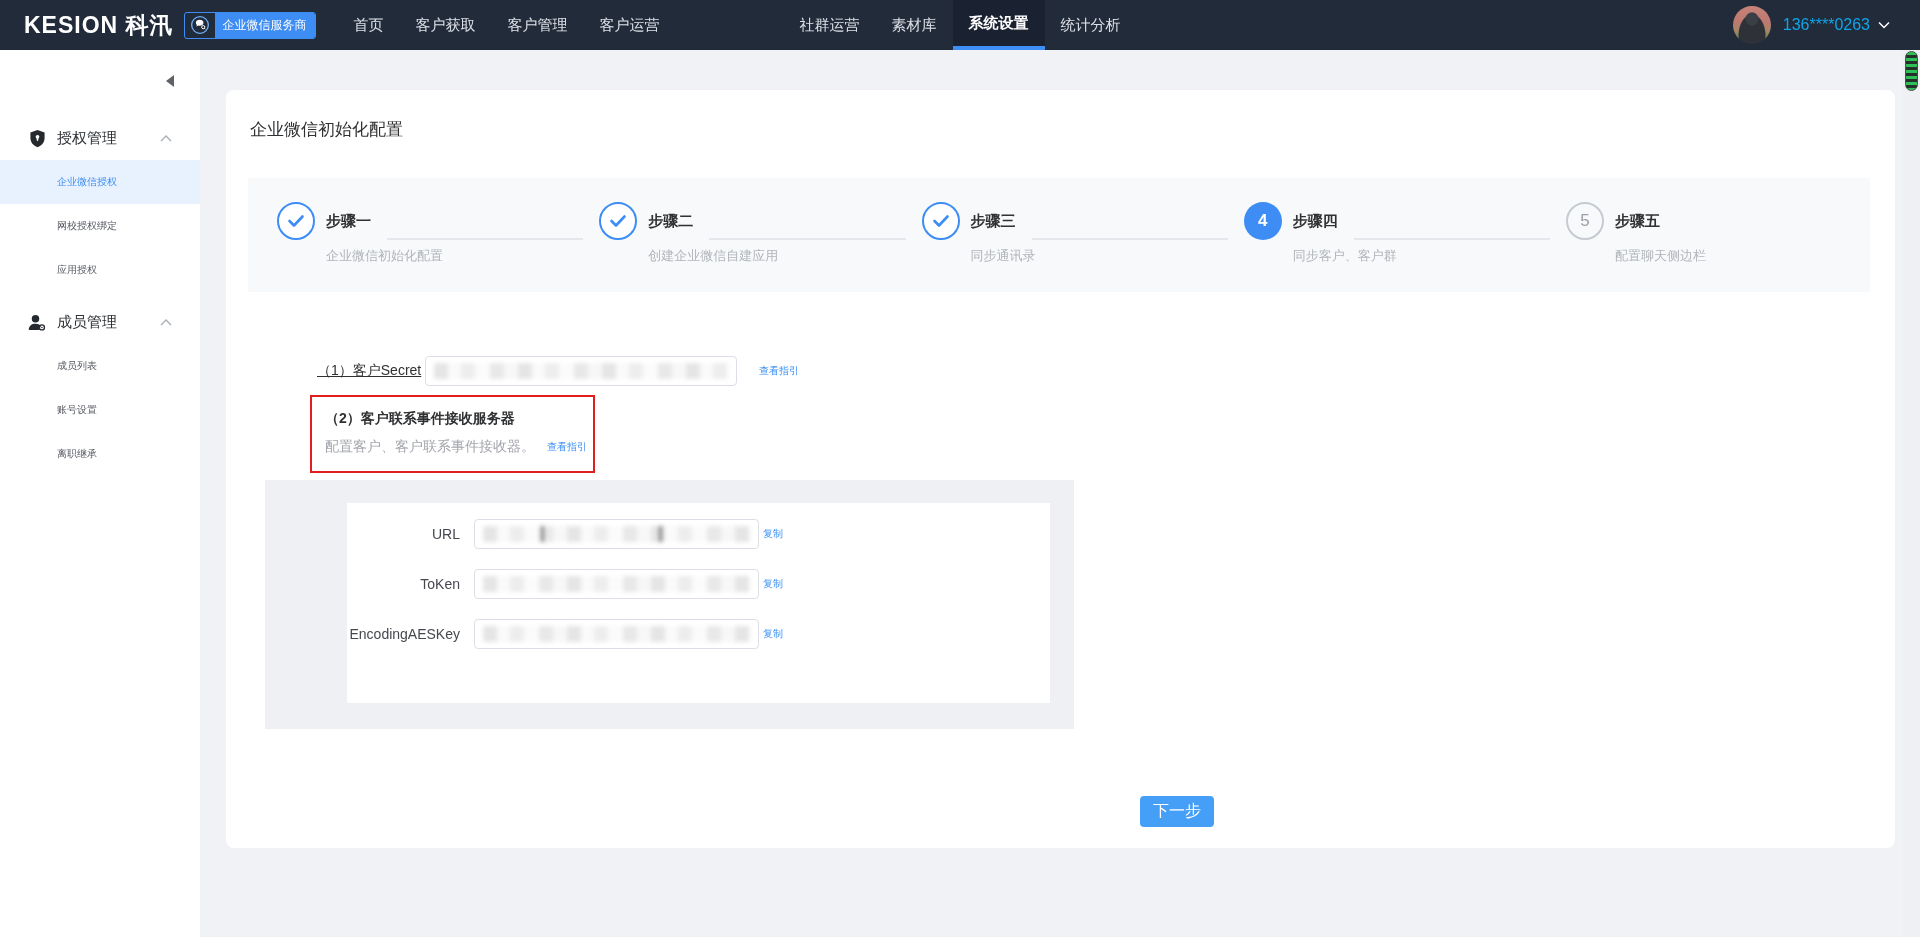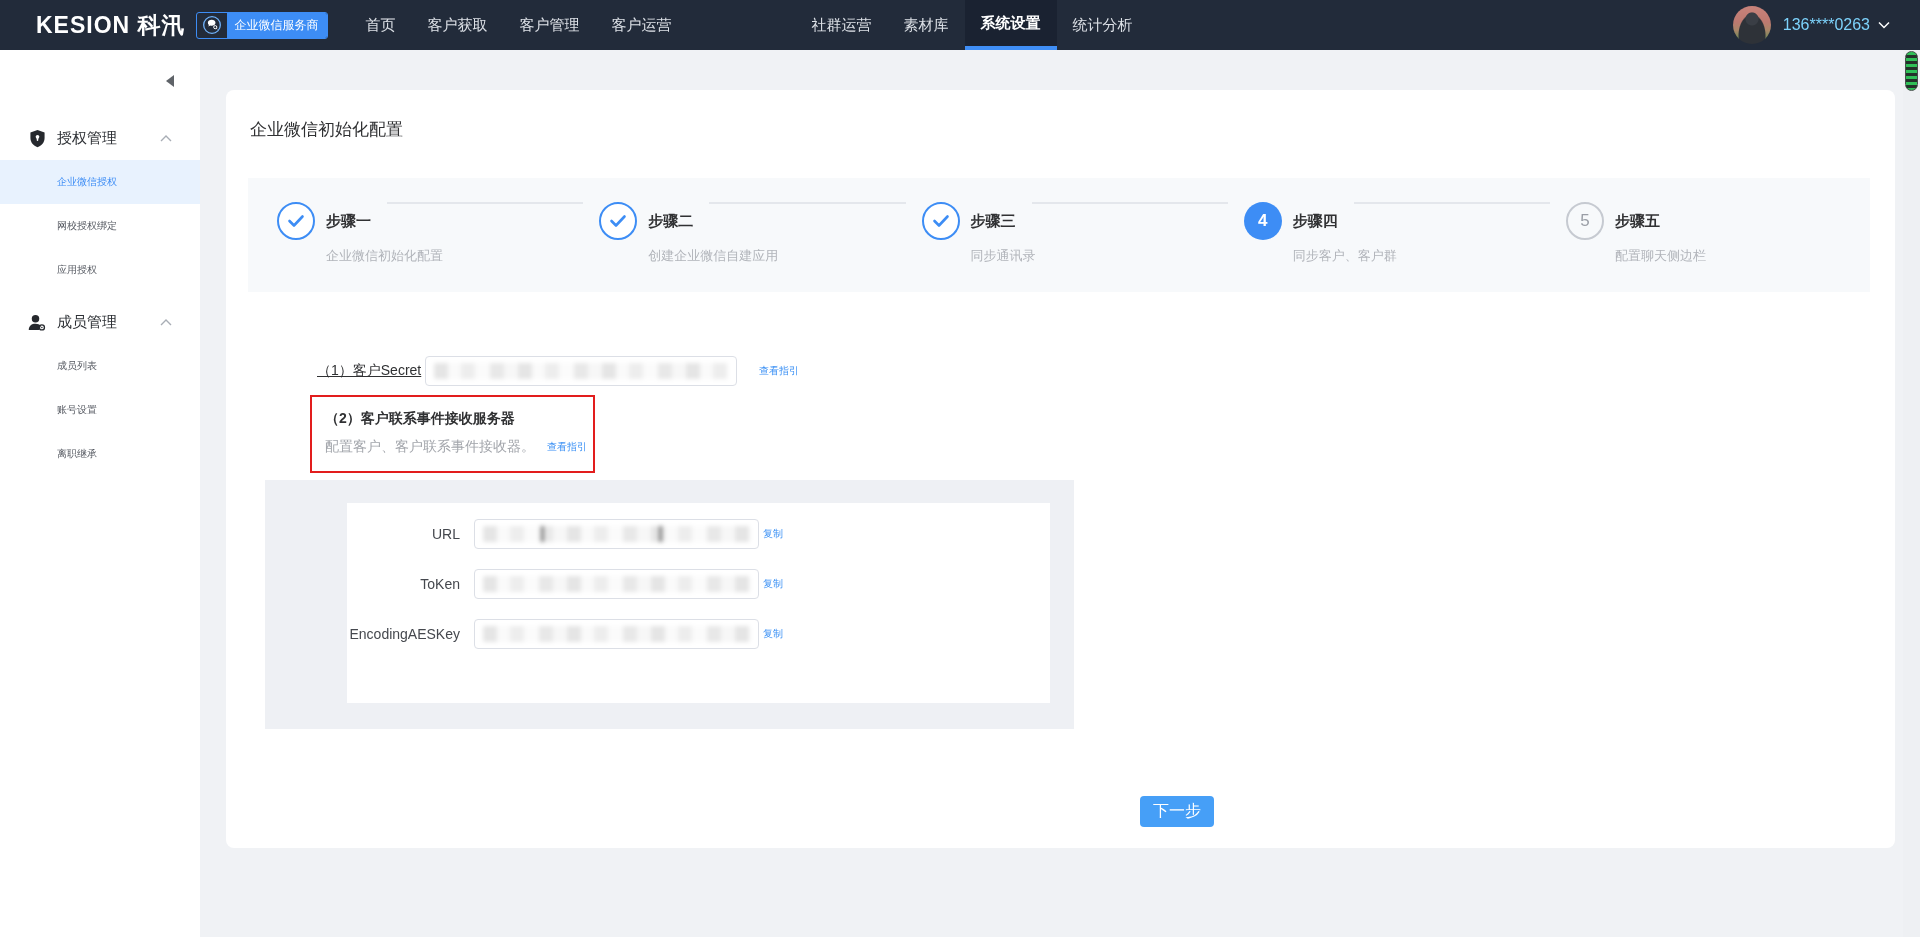--- a/index.html
+++ b/index.html
@@ -9,21 +9,21 @@
     font-family:"Liberation Sans","DejaVu Sans",sans-serif;
     background:#f0f2f5; position:relative;
   }
 
   
   .navbar {
     position:absolute; top:0; left:0; width:1920px; height:50px;
     background:#222b3a; display:flex; align-items:center; z-index:20;
   }
   .logo {
-    margin-left:36px; color:#fff; font-size:23px; font-weight:700;
+    margin-left:24px; color:#fff; font-size:23px; font-weight:700;
     letter-spacing:1px; white-space:nowrap;
   }
   .wx-badge {
     margin-left:10px; height:27px; display:flex; align-items:center;
     border:1px solid #3d8df5; border-radius:3px; overflow:hidden; flex:none;
   }
   .wx-badge-icon { width:30px; height:27px; display:flex; align-items:center; justify-content:center; }
   .wx-badge-text {
     background:#3d8df5; color:#fff; font-size:12px; height:27px;
     display:flex; align-items:center; padding:0 8px; white-space:nowrap;
@@ -39,21 +39,21 @@
     border-bottom:4px solid #3f8ef6; line-height:46px;
   }
   .nav-right { margin-left:auto; margin-right:30px; display:flex; align-items:center; }
   .avatar {
     width:38px; height:38px; border-radius:50%; flex:none;
     background:
       radial-gradient(circle at 50% 34%, #3a3e45 0 6px, rgba(0,0,0,0) 7px),
       radial-gradient(ellipse at 50% 78%, #2e3238 0 13px, rgba(0,0,0,0) 14px),
       linear-gradient(180deg,#c8837b 0%,#bd7970 42%,#a98668 64%,#6f8757 86%,#53744a 100%);
   }
-  .phone { color:#7dd3fc; font-size:16px; margin-left:12px; white-space:nowrap; }
+  .phone { color:#0ea5e9; font-size:16px; margin-left:12px; white-space:nowrap; }
   .chev-down { margin-left:8px; display:flex; }
 
   
   .scrollbar {
     position:absolute; right:0; top:50px; width:17px; height:887px;
     background:#eef0f3; z-index:30;
   }
   .scroll-thumb {
     position:absolute; top:1px; left:2px; width:13px; height:40px;
     border-radius:7px; border:1px solid #44524a;
@@ -93,21 +93,21 @@
     position:absolute; left:26px; top:40px; width:1669px; height:758px;
     background:#fff; border-radius:8px;
   }
   .card-title { padding:28px 0 0 24px; font-size:17px; color:#303133; font-weight:500; }
 
   
   .steps-band {
     margin:37px 25px 0 22px; height:114px; background:#f7f9fb;
     padding:24px 210px 0 29px; position:relative;
   }
-  .steps-row { display:flex; align-items:flex-start; height:38px; }
+  .steps-row { display:flex; align-items:flex-end; height:38px; }
   .step { display:flex; align-items:center; position:relative; flex:none; }
   .step-circle {
     width:38px; height:38px; border-radius:50%; flex:none;
     display:flex; align-items:center; justify-content:center;
   }
   .step-circle.done { border:2px solid #3d8df5; background:#fff; }
   .step-circle.current { background:#3d8df5; color:#fff; font-size:17px; font-weight:700; }
   .step-circle.upcoming { border:2px solid #c6cad1; color:#9a9ea6; font-size:17px; }
   .step-label { margin-left:11px; font-size:15px; font-weight:700; color:#303133; white-space:nowrap; }
   .step-desc {

